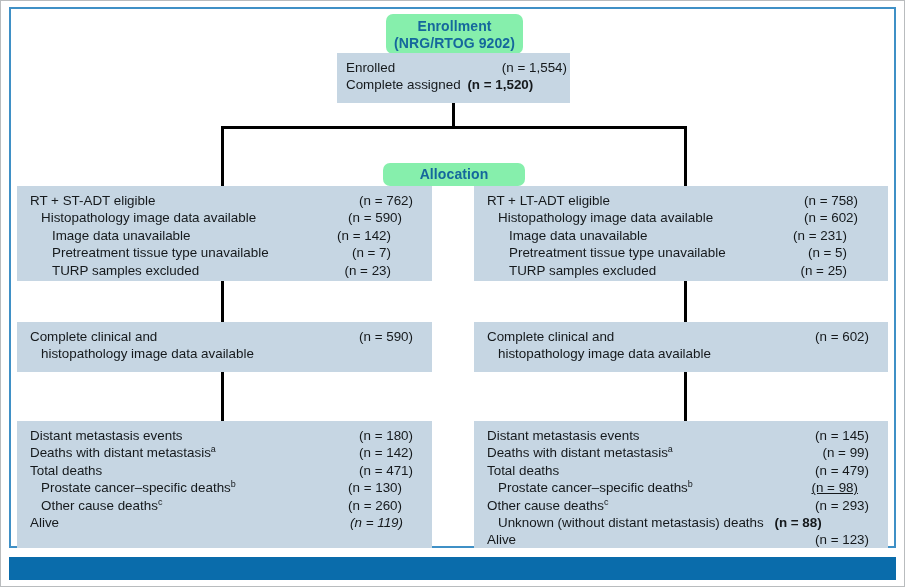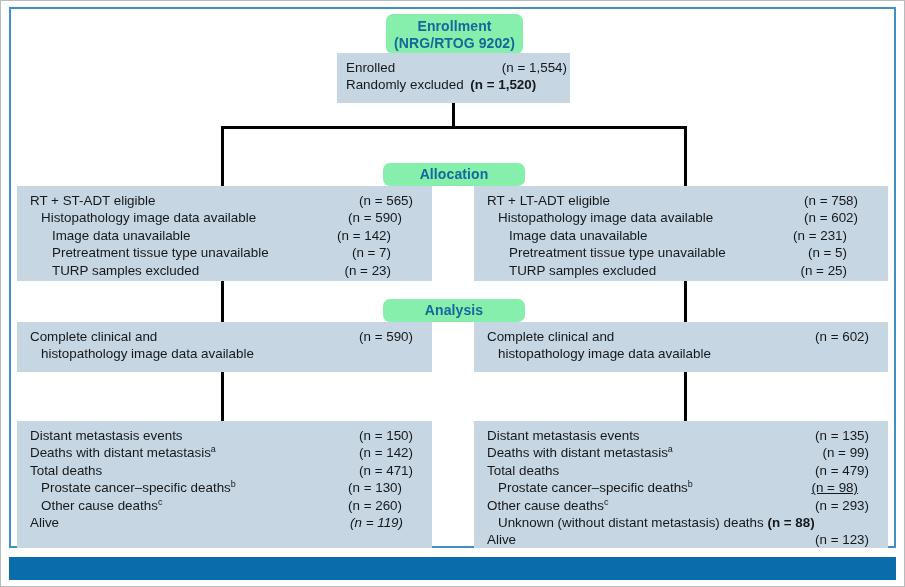--- a/index.html
+++ b/index.html
@@ -131,33 +131,33 @@
     <span>Enrollment</span>
     <span class="l2">(NRG/RTOG 9202)</span>
   </div>
 
   <div class="box" style="left:337px; top:53px; width:233px; height:50px; padding:6px 0 0 9px;">
     <span class="row">
       <span class="lbl">Enrolled</span>
       <span class="val" style="left:129px; width:92px;">(n = 1,554)</span>
     </span>
     <span class="row">
-      <span class="lbl">Randomly excluded</span>
+      <span class="lbl">Complete assigned</span>
       <span class="val inline" style="margin-left:3px;">(n = 1,520)</span>
     </span>
   </div>
 
   <div class="pill" style="left:383px; top:163px; width:142px; height:23px; padding-top:3px;">
     <span>Allocation</span>
   </div>
 
   <div class="box" style="left:17px; top:186px; width:415px; height:95px; padding:6px 0 0 13px;">
     <span class="row">
       <span class="lbl">RT + ST-ADT eligible</span>
-      <span class="val" style="left:293px; width:90px;">(n = 565)</span>
+      <span class="val" style="left:293px; width:90px;">(n = 762)</span>
     </span>
     <span class="row" style="padding-left:11px;">
       <span class="lbl">Histopathology image data available</span>
       <span class="val" style="left:282px; width:90px;">(n = 590)</span>
     </span>
     <span class="row" style="padding-left:22px;">
       <span class="lbl">Image data unavailable</span>
       <span class="val" style="left:271px; width:90px;">(n = 142)</span>
     </span>
     <span class="row" style="padding-left:22px;">
@@ -186,23 +186,20 @@
     <span class="row" style="padding-left:22px;">
       <span class="lbl">Pretreatment tissue type unavailable</span>
       <span class="val" style="left:270px; width:90px;">(n = 5)</span>
     </span>
     <span class="row" style="padding-left:22px;">
       <span class="lbl">TURP samples excluded</span>
       <span class="val" style="left:270px; width:90px;">(n = 25)</span>
     </span>
   </div>
 
-  <div class="pill" style="left:383px; top:299px; width:142px; height:23px; padding-top:3px;">
-    <span>Analysis</span>
-  </div>
 
   <div class="box" style="left:17px; top:322px; width:415px; height:50px; padding:6px 0 0 13px;">
     <span class="row">
       <span class="lbl">Complete clinical and</span>
       <span class="val" style="left:293px; width:90px;">(n = 590)</span>
     </span>
     <span class="row" style="padding-left:11px;">
       <span class="lbl">histopathology image data available</span>
     </span>
   </div>
@@ -213,21 +210,21 @@
       <span class="val" style="left:292px; width:90px;">(n = 602)</span>
     </span>
     <span class="row" style="padding-left:11px;">
       <span class="lbl">histopathology image data available</span>
     </span>
   </div>
 
   <div class="box" style="left:17px; top:421px; width:415px; height:127px; padding:6px 0 0 13px;">
     <span class="row">
       <span class="lbl">Distant metastasis events</span><sup></sup>
-      <span class="val" style="left:293px; width:90px;">(n = 150)</span>
+      <span class="val" style="left:293px; width:90px;">(n = 180)</span>
     </span>
     <span class="row">
       <span class="lbl">Deaths with distant metastasis</span><sup>a</sup>
       <span class="val" style="left:293px; width:90px;">(n = 142)</span>
     </span>
     <span class="row">
       <span class="lbl">Total deaths</span><sup></sup>
       <span class="val" style="left:293px; width:90px;">(n = 471)</span>
     </span>
     <span class="row" style="padding-left:11px;">
@@ -240,41 +237,41 @@
     </span>
     <span class="row">
       <span class="lbl">Alive</span><sup></sup>
       <span class="val" style="left:283px; width:90px;font-style:italic;">(n = 119)</span>
     </span>
   </div>
 
   <div class="box" style="left:474px; top:421px; width:414px; height:127px; padding:6px 0 0 13px;">
     <span class="row">
       <span class="lbl">Distant metastasis events</span><sup></sup>
-      <span class="val" style="left:292px; width:90px;">(n = 135)</span>
+      <span class="val" style="left:292px; width:90px;">(n = 145)</span>
     </span>
     <span class="row">
       <span class="lbl">Deaths with distant metastasis</span><sup>a</sup>
       <span class="val" style="left:292px; width:90px;">(n = 99)</span>
     </span>
     <span class="row">
       <span class="lbl">Total deaths</span><sup></sup>
       <span class="val" style="left:292px; width:90px;">(n = 479)</span>
     </span>
     <span class="row" style="padding-left:11px;">
       <span class="lbl">Prostate cancer–specific deaths</span><sup>b</sup>
       <span class="val" style="left:281px; width:90px;text-decoration:underline;">(n = 98)</span>
     </span>
     <span class="row">
       <span class="lbl">Other cause deaths</span><sup>c</sup>
       <span class="val" style="left:292px; width:90px;">(n = 293)</span>
     </span>
     <span class="row" style="padding-left:11px;">
       <span class="lbl">Unknown (without distant metastasis) deaths</span>
-      <span class="val inline" style="margin-left:0;">(n = 88)</span>
+      <span class="val inline" style="margin-left:7px;">(n = 88)</span>
     </span>
     <span class="row">
       <span class="lbl">Alive</span><sup></sup>
       <span class="val" style="left:292px; width:90px;">(n = 123)</span>
     </span>
   </div>
 
   <div class="bottom-bar"></div>
 
 </div>

